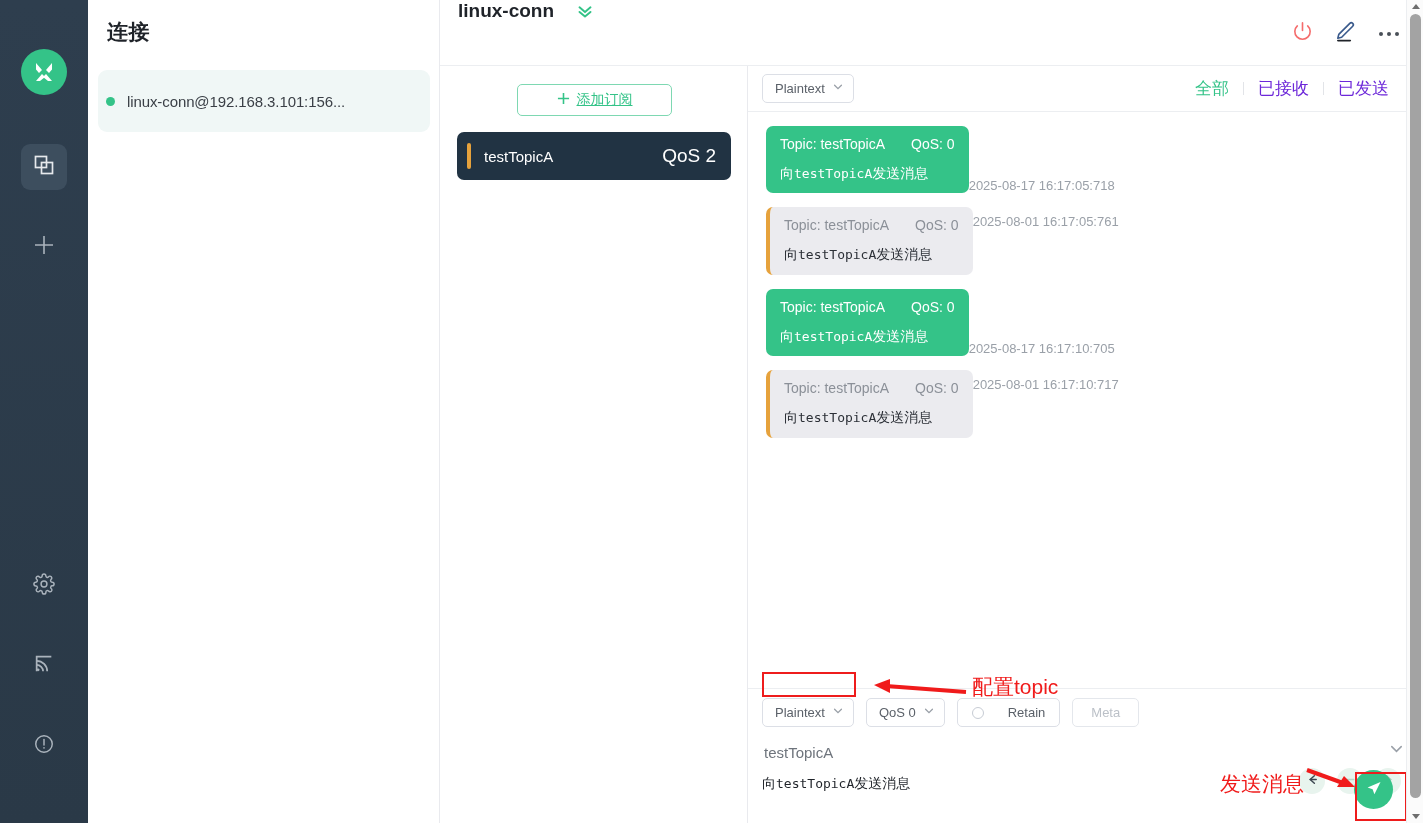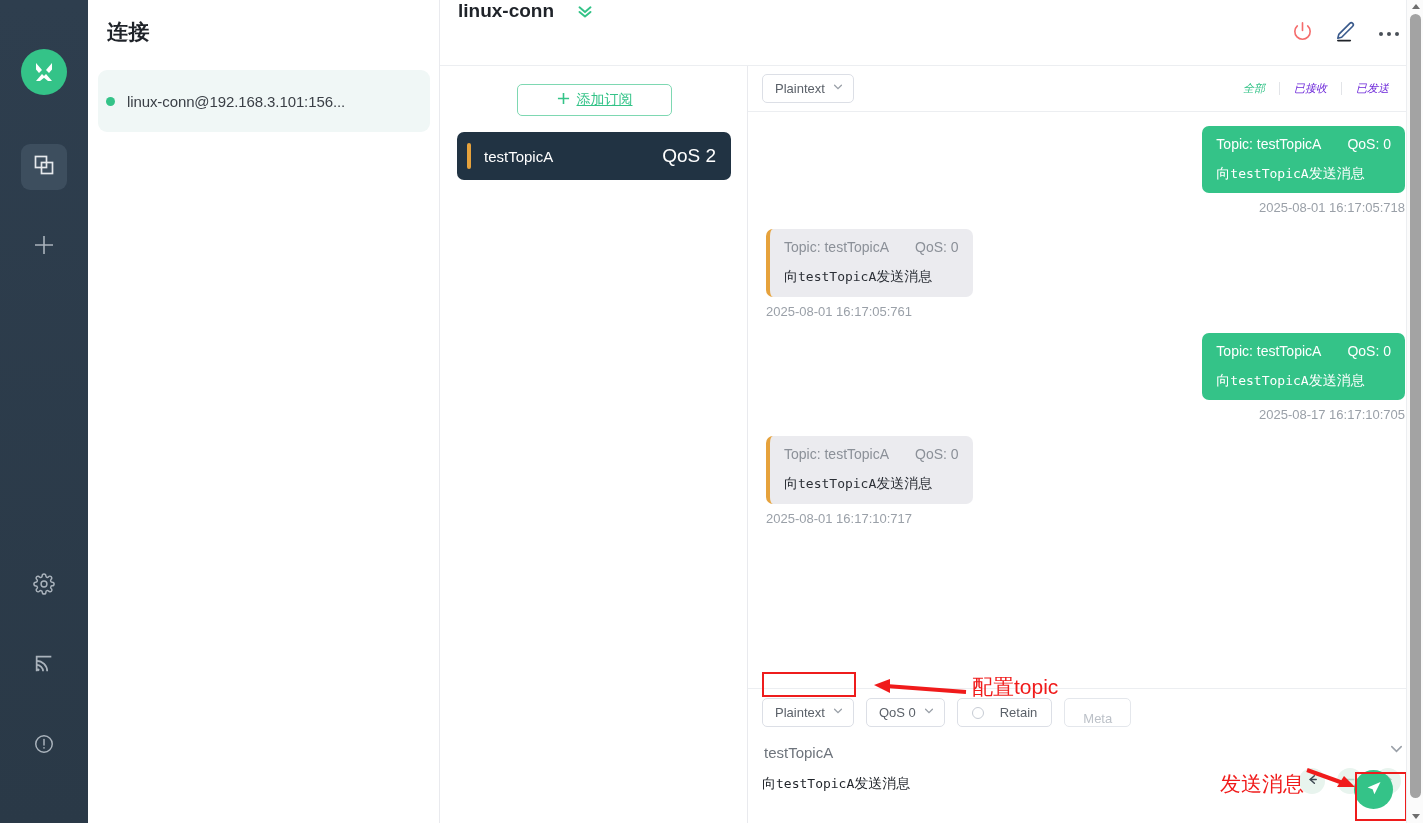--- a/index.html
+++ b/index.html
@@ -94,50 +94,50 @@
     display: flex; align-items: center; padding: 0 20px 0 14px;
     position: relative; flex: 0 0 46px;
   }
   .select-box {
     height: 29px; border: 1px solid #dcdfe6; border-radius: 5px;
     display: inline-flex; align-items: center; gap: 7px;
     padding: 0 9px 0 12px; font-size: 13px; color: #5b6169; background:#fff;
     cursor:pointer;
     text-align:center;
   }
-  .filters { margin-left: auto; display: flex; align-items: center; font-size: 11px; font-style: italic; }
+  .filters { margin-left: auto; display: flex; align-items: center; font-size: 17px; }
   .filter { padding: 0 14px; color: #6d28d9; cursor:pointer;}
   .filter.active { color: #34c388; }
   .filter-sep { width:1px; height: 13px; background:#e2e4e8; }
 
   .msg-list { flex: 1 1 auto; position: relative; overflow: hidden; padding: 14px 18px 0 18px; }
-  .msg { display: flex; flex-direction: column; margin-bottom: 14px; }
+  .msg { display: flex; flex-direction: row; margin-bottom: 14px; }
   .msg.out { align-items: flex-end; }
   .msg.in { align-items: flex-start; }
   .bubble { border-radius: 7px; padding: 10px 14px 12px 14px; max-width: 460px; }
   .bubble.out { background: #34c388; color: #fff; }
   .bubble.in { background: #ebebef; color: #2b2f36; border-left: 4px solid #e6a23c; padding-left: 14px;}
   .bubble-head { font-size: 14px; display: flex; gap: 26px; }
   .bubble.in .bubble-head { color: #8b9098; }
   .bubble-body { font-size: 14px; margin-top: 14px; line-height: 1.1; }
   .mono { font-family: "DejaVu Sans Mono", "Liberation Mono", monospace; font-size: 13px; }
   .ts { font-size: 13px; color: #9aa0a8; margin-top: 7px; }
 
   
   .composer { flex: 0 0 135px; border-top: 1px solid #eceef1; position: relative; background:#fff;}
   .comp-toolbar { height: 47px; display: flex; align-items: center; padding: 0 14px; gap: 12px; }
   .retain-box {
     height: 29px; border: 1px solid #dcdfe6; border-radius: 5px;
-    display: inline-flex; align-items: center; gap: 16px;
+    display: inline-flex; align-items: center; gap: 24px;
     padding: 0 14px; font-size: 13px; color: #5b6169; background:#fff; cursor:pointer;
   }
   .radio-circle { width: 12px; height: 12px; border-radius: 50%; border: 1px solid #c7ccd4; }
   .meta-box {
     height: 29px; border: 1px solid #e4e7ec; border-radius: 5px;
-    display: inline-flex; align-items: flex-end; padding: 0 18px;
+    display: inline-flex; align-items: center; padding: 0 18px;
     font-size: 13px; color: #bcc1c8; background:#fff;
   }
   .topic-row { height: 32px; display: flex; align-items: center; padding: 0 14px; position: relative;}
   .topic-input {
     font-size: 15px; color: #6e747c; background: transparent;
     border: none; outline: none; width: 96px; padding: 2px 2px;
   }
   .payload-row { padding: 6px 14px 0 14px; position: relative;}
   .payload-text { font-size: 14px; color: #1f2329; display:inline-block; }
 
@@ -329,21 +329,21 @@
         <div class="msg-list">
 
           <div class="msg out">
             <div class="bubble out">
               <div class="bubble-head">
                 <span>Topic: testTopicA</span>
                 <span>QoS: 0</span>
               </div>
               <div class="bubble-body"><span>向</span><span class="mono">testTopicA</span><span>发送消息</span></div>
             </div>
-            <div class="ts">2025-08-01 16:17:05:718</div>
+            <div class="ts">2025-08-17 16:17:05:718</div>
           </div>
 
           <div class="msg in">
             <div class="bubble in">
               <div class="bubble-head">
                 <span>Topic: testTopicA</span>
                 <span>QoS: 0</span>
               </div>
               <div class="bubble-body"><span>向</span><span class="mono">testTopicA</span><span>发送消息</span></div>
             </div>

